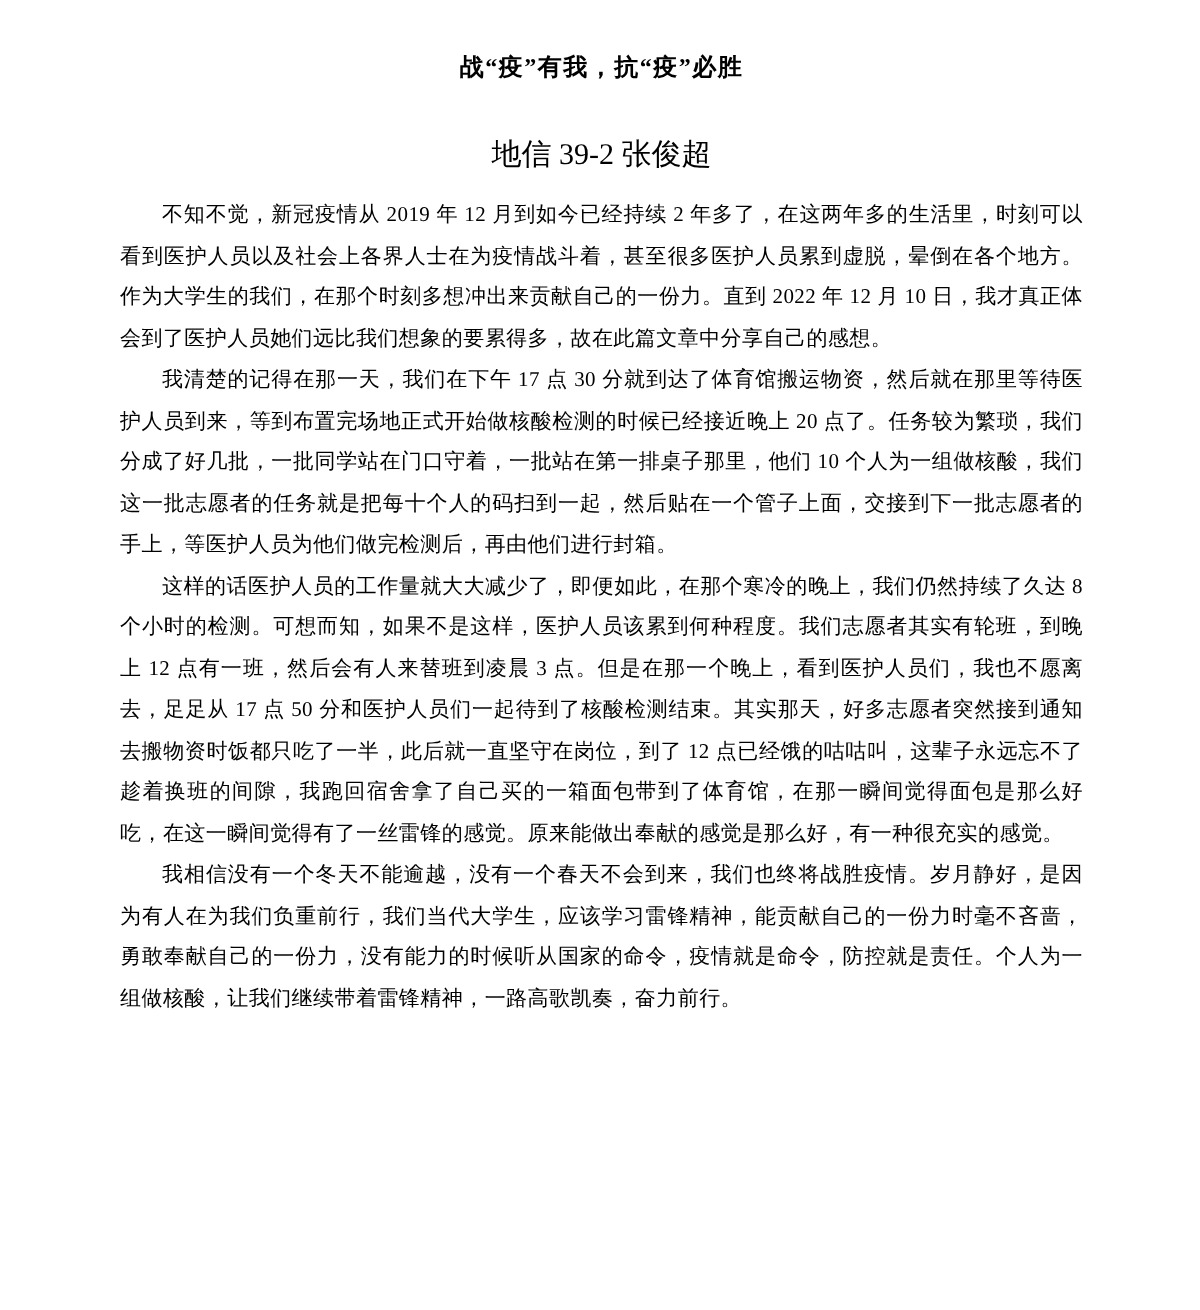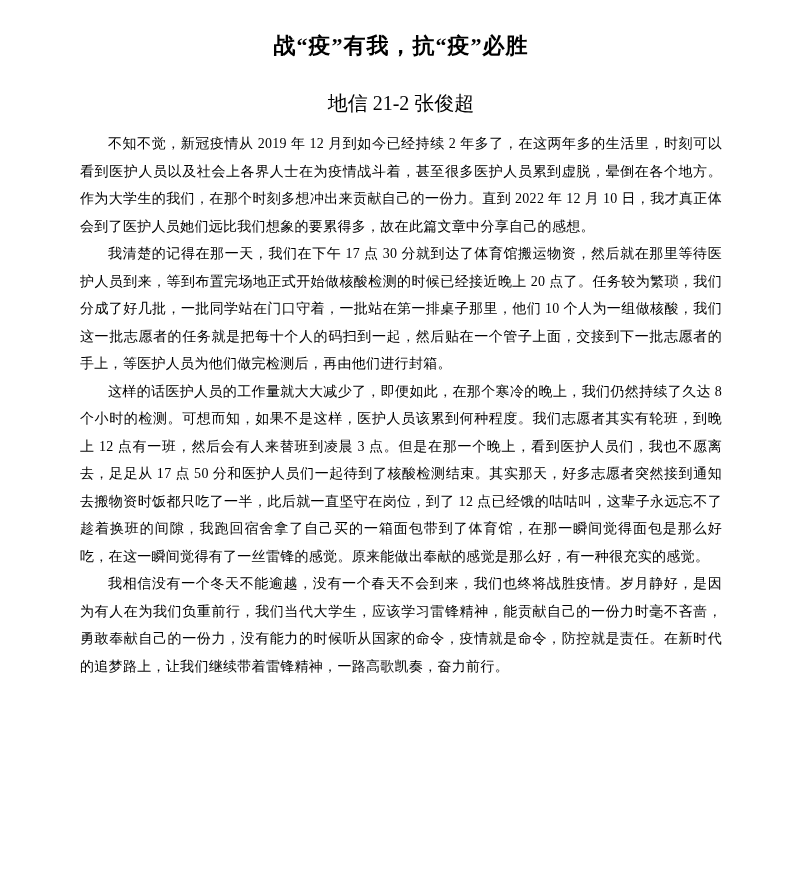--- a/index.html
+++ b/index.html
@@ -16,21 +16,21 @@
   }
   .page {
     box-sizing: border-box;
     width: 800px;
     height: 873px;
     padding: 0 78px 0 80px;
     background: #ffffff;
   }
   .title {
     margin: 34px 0 0 0;
-    font-size: 22px;
+    font-size: 16px;
     line-height: 24px;
     font-weight: bold;
     text-align: center;
     letter-spacing: 1px;
   }
   .author {
     margin: 33px 0 0 0;
     font-size: 20px;
     line-height: 24px;
     font-weight: normal;
@@ -48,20 +48,20 @@
     text-indent: 2em;
     text-align: justify;
     text-justify: inter-character;
   }
 </style>
 </head>
 <body>
 
 <div class="page">
   <h1 class="title">战“疫”有我，抗“疫”必胜</h1>
-  <div class="author">地信 21-2 张俊超</div>
+  <div class="author">地信 39-2 张俊超</div>
   <div class="body-text">
       <p>不知不觉，新冠疫情从 2019 年 12 月到如今已经持续 2 年多了，在这两年多的生活里，时刻可以看到医护人员以及社会上各界人士在为疫情战斗着，甚至很多医护人员累到虚脱，晕倒在各个地方。作为大学生的我们，在那个时刻多想冲出来贡献自己的一份力。直到 2022 年 12 月 10 日，我才真正体会到了医护人员她们远比我们想象的要累得多，故在此篇文章中分享自己的感想。</p>
       <p>我清楚的记得在那一天，我们在下午 17 点 30 分就到达了体育馆搬运物资，然后就在那里等待医护人员到来，等到布置完场地正式开始做核酸检测的时候已经接近晚上 20 点了。任务较为繁琐，我们分成了好几批，一批同学站在门口守着，一批站在第一排桌子那里，他们 10 个人为一组做核酸，我们这一批志愿者的任务就是把每十个人的码扫到一起，然后贴在一个管子上面，交接到下一批志愿者的手上，等医护人员为他们做完检测后，再由他们进行封箱。</p>
       <p>这样的话医护人员的工作量就大大减少了，即便如此，在那个寒冷的晚上，我们仍然持续了久达 8 个小时的检测。可想而知，如果不是这样，医护人员该累到何种程度。我们志愿者其实有轮班，到晚上 12 点有一班，然后会有人来替班到凌晨 3 点。但是在那一个晚上，看到医护人员们，我也不愿离去，足足从 17 点 50 分和医护人员们一起待到了核酸检测结束。其实那天，好多志愿者突然接到通知去搬物资时饭都只吃了一半，此后就一直坚守在岗位，到了 12 点已经饿的咕咕叫，这辈子永远忘不了趁着换班的间隙，我跑回宿舍拿了自己买的一箱面包带到了体育馆，在那一瞬间觉得面包是那么好吃，在这一瞬间觉得有了一丝雷锋的感觉。原来能做出奉献的感觉是那么好，有一种很充实的感觉。</p>
-      <p>我相信没有一个冬天不能逾越，没有一个春天不会到来，我们也终将战胜疫情。岁月静好，是因为有人在为我们负重前行，我们当代大学生，应该学习雷锋精神，能贡献自己的一份力时毫不吝啬，勇敢奉献自己的一份力，没有能力的时候听从国家的命令，疫情就是命令，防控就是责任。在新时代的追梦路上，让我们继续带着雷锋精神，一路高歌凯奏，奋力前行。</p>
+      <p>我相信没有一个冬天不能逾越，没有一个春天不会到来，我们也终将战胜疫情。岁月静好，是因为有人在为我们负重前行，我们当代大学生，应该学习雷锋精神，能贡献自己的一份力时毫不吝啬，勇敢奉献自己的一份力，没有能力的时候听从国家的命令，疫情就是命令，防控就是责任。个人为一组做核酸，让我们继续带着雷锋精神，一路高歌凯奏，奋力前行。</p>
     </div>
 </div>
 
 </body></html>

